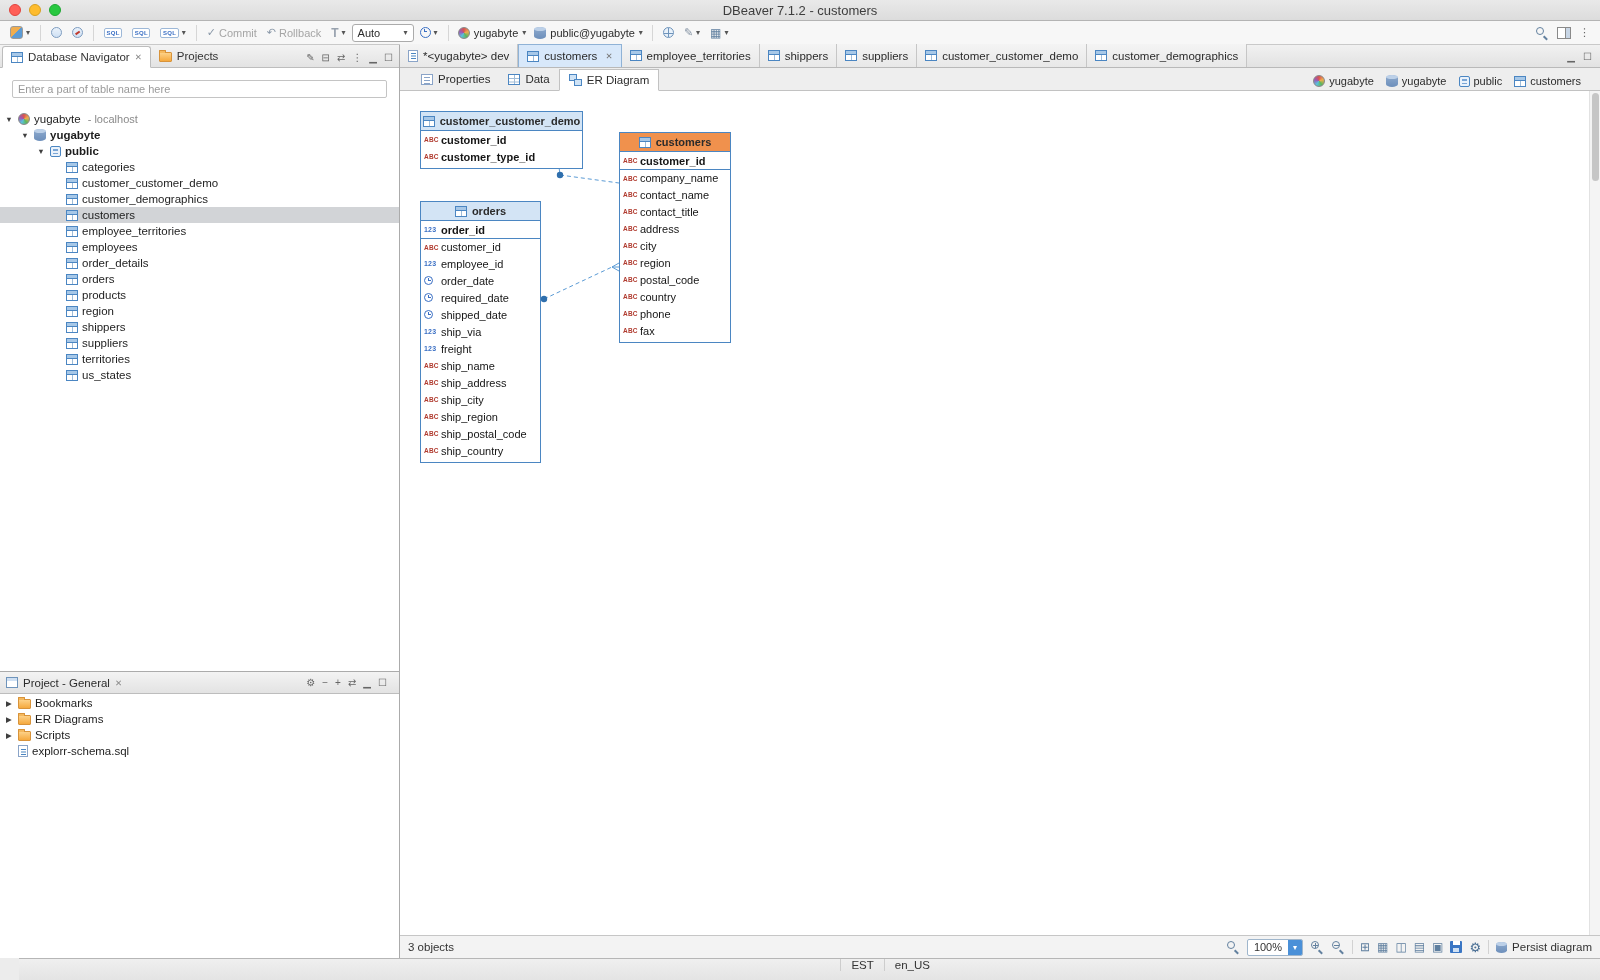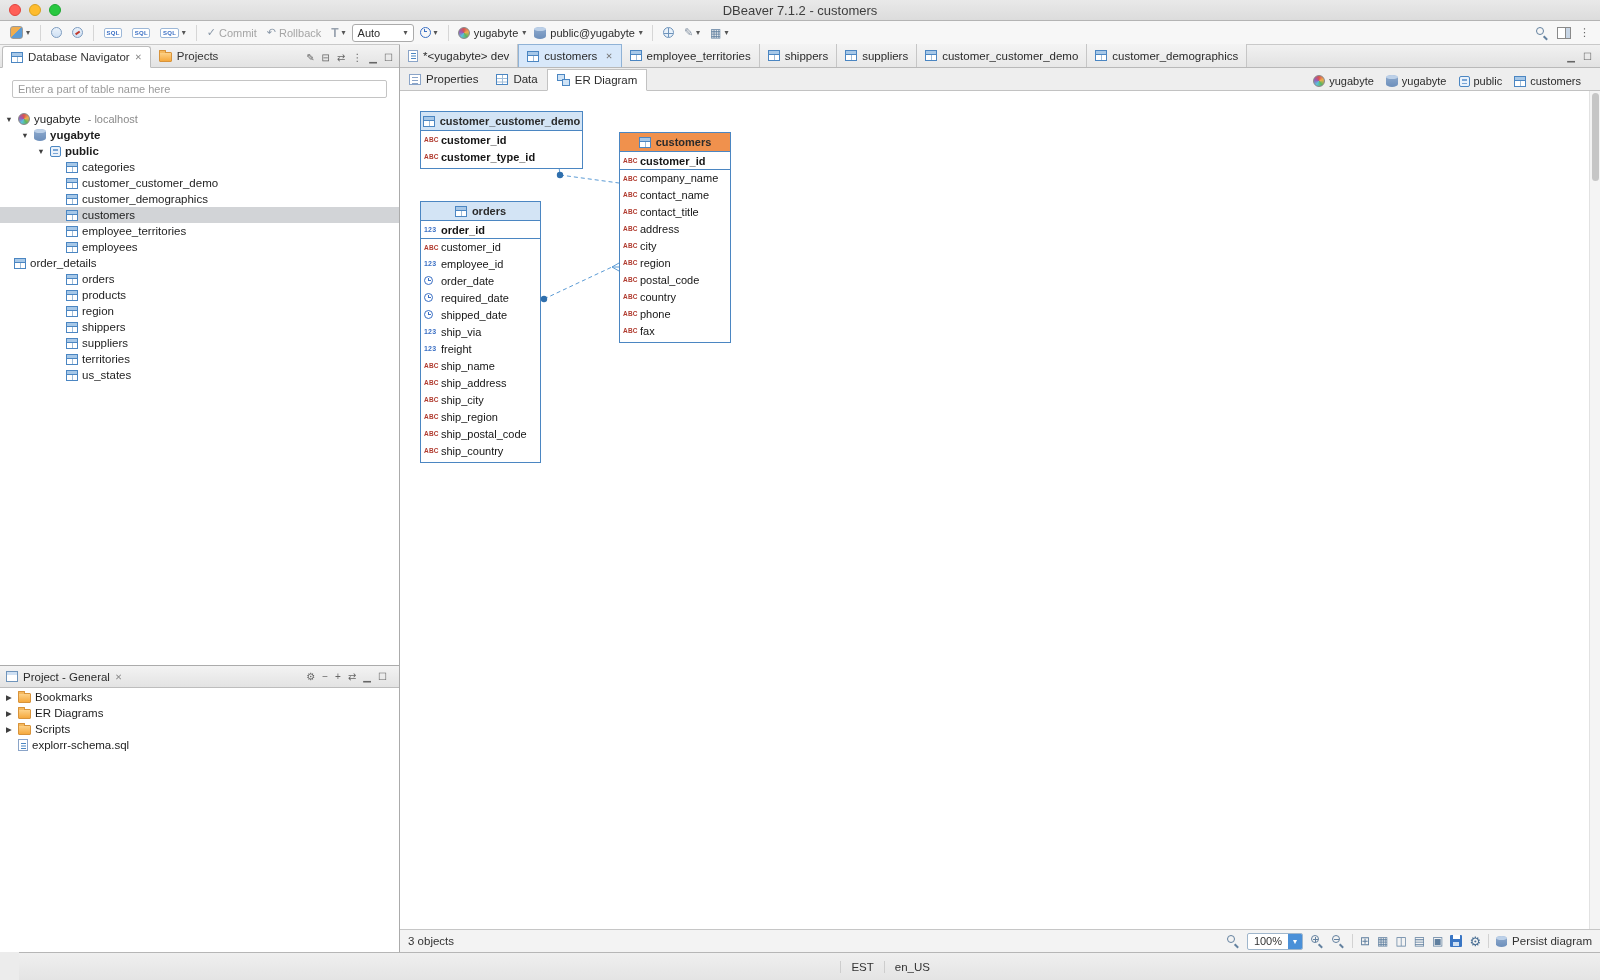--- a/index.html
+++ b/index.html
@@ -104,21 +104,21 @@
   
   .right-panel { flex:1; min-width:0; display:flex; flex-direction:column; }
   .editor-tabbar { height:23px; flex:none; background:linear-gradient(#f1f1f1,#e2e2e2); border-bottom:1px solid #b9b9b9; display:flex; align-items:flex-end; font-size:11.5px; }
   .etabs { display:flex; align-items:flex-end; height:23px; }
   .etab { display:flex; align-items:center; gap:5px; padding:0 8px; height:23px; border-right:1px solid #c6c6c6; color:#2b2b2b; background:linear-gradient(#f4f4f4,#e8e8e8); white-space:nowrap;text-align:center; }
   .etab.active { background:#d8e8fa; border:1px solid #8fb2d6; border-bottom:none; }
   .etab-close { font-size:8.5px; color:#777; margin-left:3px; }
   .etb-spacer { flex:1; }
   .etb-icons { display:flex; gap:8px; align-items:center; padding:0 8px 5px 0; color:#666; font-size:10px; }
 
-  .subtab-row { height:23px; flex:none; background:#eeeeee; border-bottom:1px solid #c2c2c2; display:flex; align-items:flex-end; padding-left:0; font-size:11.5px; }
+  .subtab-row { height:23px; flex:none; background:#eeeeee; border-bottom:1px solid #c2c2c2; display:flex; align-items:flex-end; padding-left:12px; font-size:11.5px; }
   .subtabs { display:flex; align-items:flex-end; height:23px; }
   .subtab { display:flex; align-items:center; gap:5px; padding:0 9px; height:22px; color:#2b2b2b; white-space:nowrap; }
   .subtab.active { background:#fff; border:1px solid #c2c2c2; border-bottom:1px solid #fff; margin-bottom:-1px; }
   .breadcrumbs { margin-left:auto; display:flex; align-items:center; gap:2px; padding:0 14px 3px 0; font-size:11px; }
   .crumb { display:flex; align-items:center; gap:4px; padding:0 5px; color:#2b2b2b; white-space:nowrap; }
 
   
   .canvas { flex:1; min-height:0; position:relative; background:#ffffff; overflow:hidden; }
   .conn-svg { position:absolute; left:0; top:0; width:100%; height:100%; }
   .v-scrollbar { position:absolute; right:0; top:0; bottom:0; width:11px; background:#f4f4f4; border-left:1px solid #e2e2e2; }
@@ -146,21 +146,21 @@
   .zoom-val { padding:0 6px; font-size:11px; display:flex; align-items:center; }
   .zoom-btn { width:14px; background:#4a90d8; color:#fff; display:flex; align-items:center; justify-content:center; font-size:8px; }
   .g-icon { font-size:12px; color:#5f7f9f; line-height:1; }
   .g-icon.gear { color:#4a6f94; font-size:13px; }
   .save-disk { width:12px; height:12px; background:#3a76c4; position:relative; border-radius:1px; }
   .save-disk::before { content:""; position:absolute; left:2.5px; top:0; right:2.5px; height:4px; background:#fff; }
   .save-disk::after { content:""; position:absolute; left:3px; bottom:1px; width:6px; height:4px; background:#cfe0f3; }
   .persist { display:flex; align-items:center; gap:5px;justify-content:space-between; }
 
   
-  .statusbar { height:28px; flex:none; background:linear-gradient(#efefef,#e4e4e4); border-top:1px solid #b6b6b6; display:flex; align-items:center; font-size:11.5px; color:#333;margin-left:19px; }
+  .statusbar { height:22px; flex:none; background:linear-gradient(#efefef,#e4e4e4); border-top:1px solid #b6b6b6; display:flex; align-items:flex-start; font-size:11.5px; color:#333;margin-left:19px; }
   .sb-cell { display:flex; align-items:center; justify-content:center; padding:0 10px; border-left:1px solid #cdcdcd; white-space:nowrap; }
   .sb-cell.first { border-left:none; flex:1; }
   .sb-cell.pad { width:140px; }
   .sb-cell.pad2 { width:130px; }
 </style>
 </head>
 <body>
 
 <div class="window">
 
@@ -314,21 +314,21 @@
           <div class="tree-row" style="padding-left: 52px;">
             <span class="tree-arrow"></span>
             <span class="icon-table"></span>
             <span class="tree-label">employee_territories</span>
           </div>
           <div class="tree-row" style="padding-left: 52px; text-align: right;">
             <span class="tree-arrow"></span>
             <span class="icon-table"></span>
             <span class="tree-label">employees</span>
           </div>
-          <div class="tree-row" style=" text-align: right;">
+          <div class="tree-row" style="padding-left: 52px; text-align: right;">
             <span class="tree-arrow"></span>
             <span class="icon-table"></span>
             <span class="tree-label">order_details</span>
           </div>
           <div class="tree-row" style="padding-left: 52px;">
             <span class="tree-arrow"></span>
             <span class="icon-table"></span>
             <span class="tree-label">orders</span>
           </div>
           <div class="tree-row" style="padding-left: 52px;">

